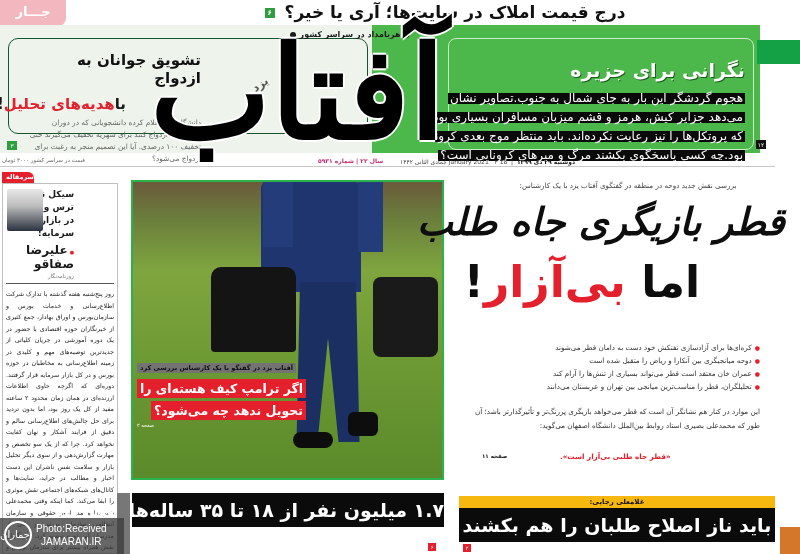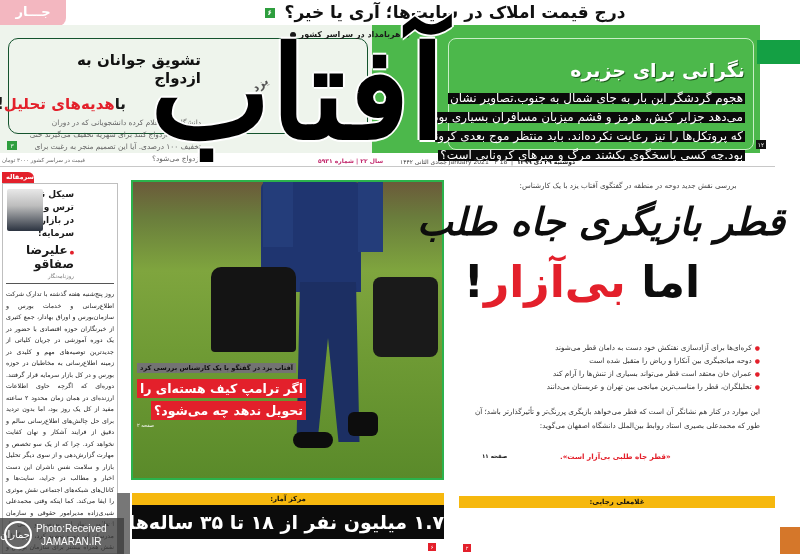--- a/index.html
+++ b/index.html
@@ -181,24 +181,24 @@
   <div class="bullet">دوحه میانجیگری بین آنکارا و ریاض را متقبل شده است</div>
   <div class="bullet">عمران خان معتقد است قطر می‌تواند بسیاری از تنش‌ها را آرام کند</div>
   <div class="bullet">تحلیلگران، قطر را مناسب‌ترین میانجی بین تهران و عربستان می‌دانند</div>
 </div>
 <div class="abs main-body">این موارد در کنار هم نشانگر آن است که قطر می‌خواهد بازیگری پررنگ‌تر و تأثیرگذارتر باشد؛ آن طور که محمدعلی بصیری استاد روابط بین‌الملل دانشگاه اصفهان می‌گوید:</div>
 <div class="abs main-quote">«قطر جاه طلبی بی‌آزار است».</div>
 <div class="abs main-page">صفحه ۱۱</div>
 
 <div class="abs bottom-box" style="top:496px; left:459px; width:316px;">
   <div class="bb-tag">غلامعلی رجایی:</div>
+  <div class="bb-head">باید ناز اصلاح طلبان را هم بکشند</div>
   <div class="bb-num" style="left:4px; top:48px;">۲</div>
 </div>
 <div class="abs bottom-box" style="top:493px; left:132px; width:312px;">
-  <div class="bb-tag">مرکز آمار:</div>
   <div class="bb-head">۱.۷ میلیون نفر از ۱۸ تا ۳۵ ساله‌ها بیکارند</div>
   <div class="bb-num" style="left:296px; top:50px;">۶</div>
 </div>
 <div class="abs orange-block"></div>
 <div class="abs grey-block"></div>
 
 <div class="abs watermark">
   <div class="wm-logo">جماران</div>
   <div class="wm-text">
     <div>Photo:Received</div>

